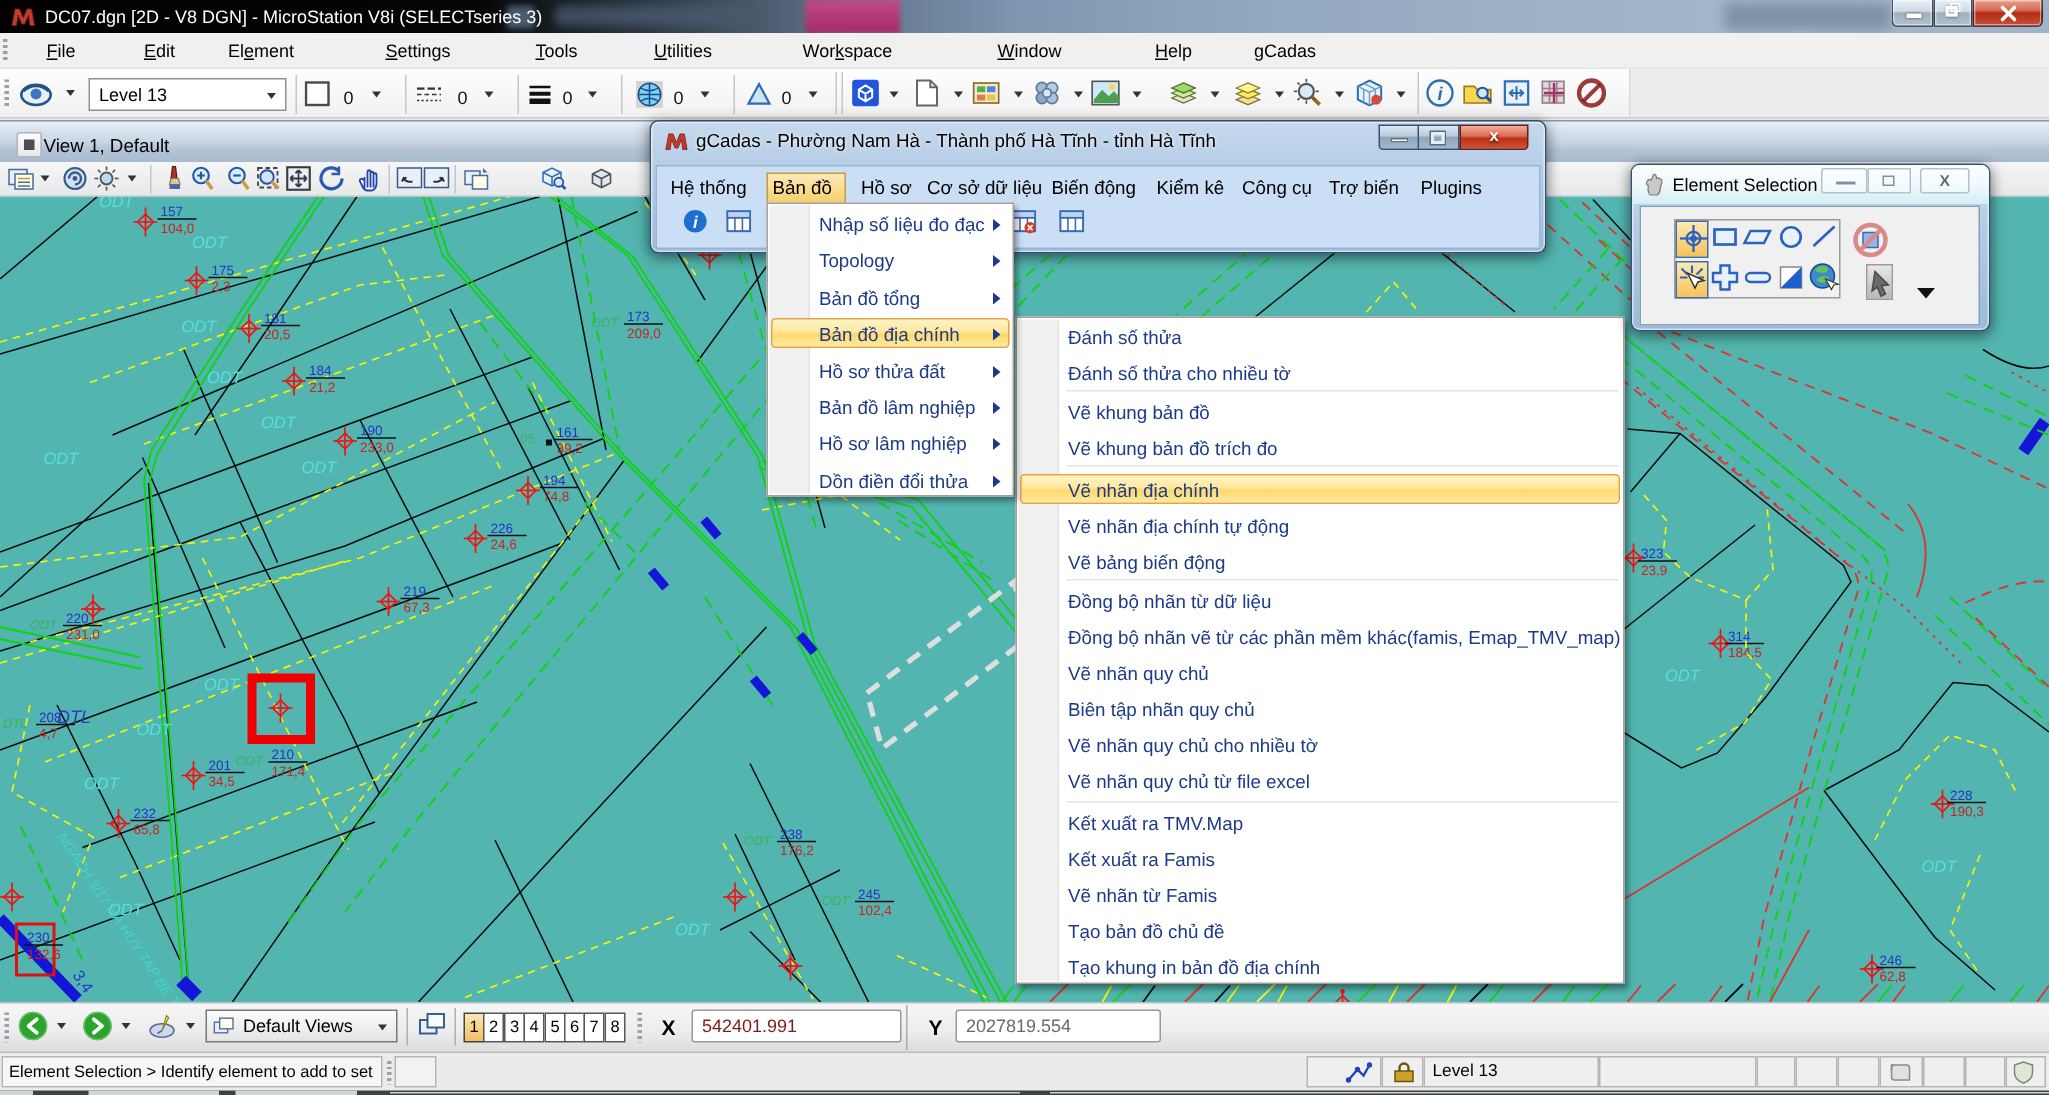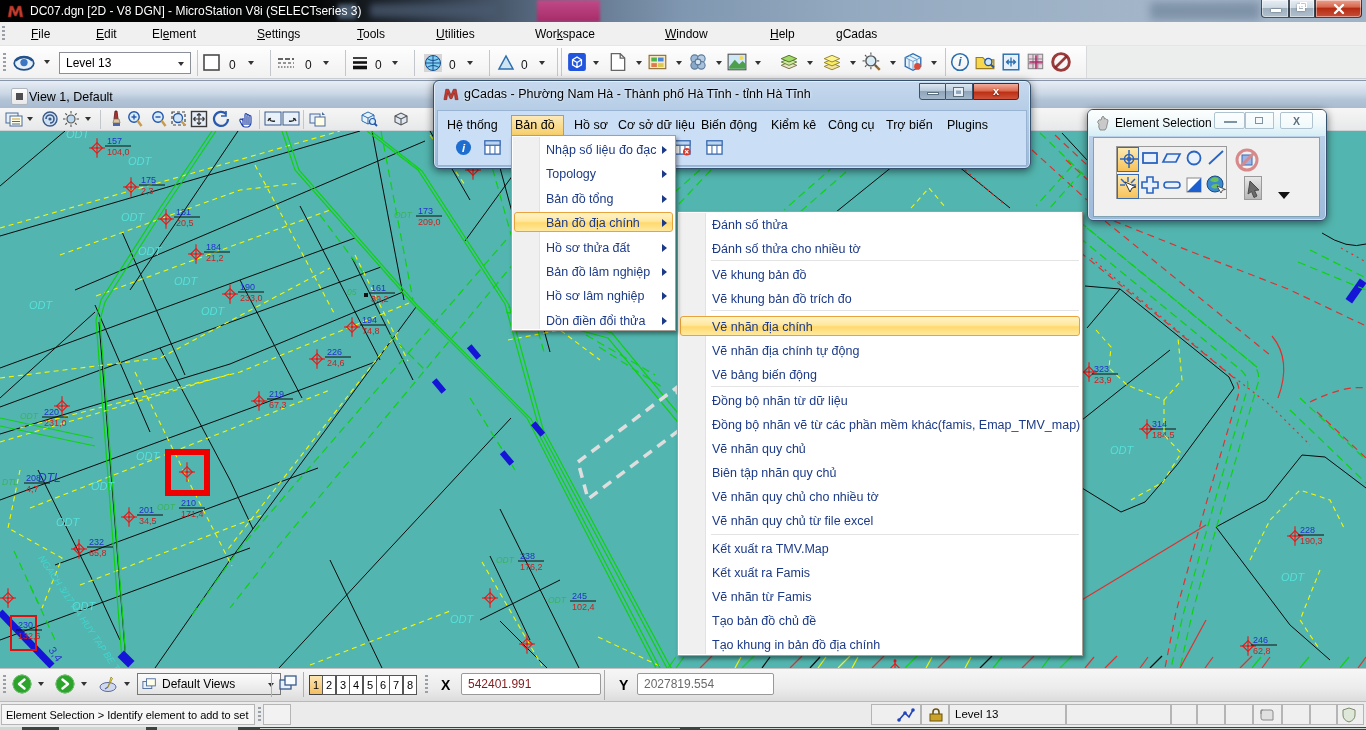--- a/index.html
+++ b/index.html
@@ -712,21 +712,21 @@
       <circle cx="10" cy="10" r="9" fill="none" stroke="#8fdf8f" stroke-width="1" opacity="0.7"></circle>
       <path d="M7.5,5.5 L13,10 L7.5,14.5" fill="none" stroke="#fff" stroke-width="2.4" stroke-linecap="round" stroke-linejoin="round"></path>
     </svg>
 <div class="darr abs" style="left:81px;top:682px"></div>
 <svg class="abs" style="left:98px;top:674px" width="20" height="20" viewBox="0 0 20 20">
       <ellipse cx="10" cy="13" rx="8" ry="4.5" fill="#cfd8ee" stroke="#5a6a9a"></ellipse>
       <path d="M10,13 L13,3 l1.5,1.5 Z" fill="#f2e23a" stroke="#8a7a1a" stroke-width="0.7"></path>
       <path d="M10,13 l-3,2" stroke="#5a6a9a" stroke-width="1.2"></path>
     </svg>
 <div class="darr abs" style="left:124px;top:682px"></div>
-<div class="combo abs" style="left:137px;top:673px;width:144px;background:linear-gradient(#fcfcfc,#e4e4e4);border-color:#777;">
+<div class="combo abs" style="left:137px;top:673px;width:128px;background:linear-gradient(#fcfcfc,#e4e4e4);border-color:#777;">
 <svg class="abs" style="left:4px;top:3px" width="16" height="16" viewBox="0 0 18 18">
         <rect x="1" y="5" width="10" height="8" fill="#e8f0fa" stroke="#4a6a9a"></rect>
         <rect x="5" y="2" width="10" height="8" fill="#fdfde8" stroke="#4a6a9a"></rect>
       </svg>
 <div class="ctext" style="left:24px">Default Views</div>
       <div class="darr" style="right:6px;top:9px"></div>
     </div>
 <div class="vsep abs" style="left:271px;top:672px;height:25px;background:#b0b0b0"></div>
 <svg class="abs" style="left:278px;top:674px" width="20" height="20" viewBox="0 0 20 20">
       <rect x="2" y="6" width="11" height="9" fill="#e8f0fa" stroke="#3a5a8a" stroke-width="1.3"></rect>

